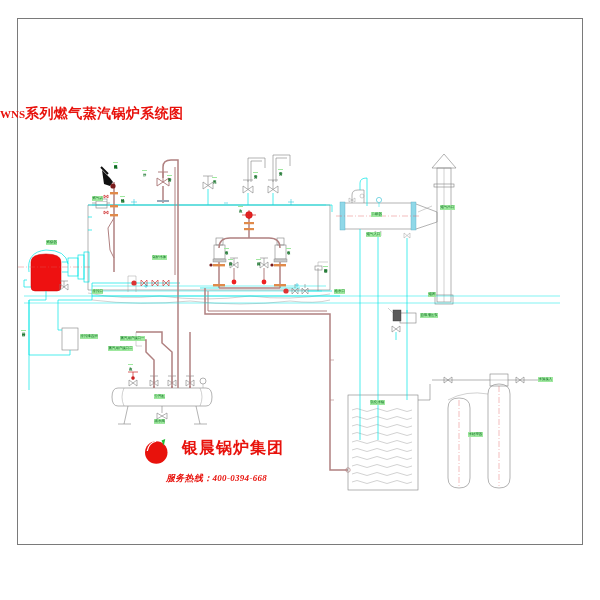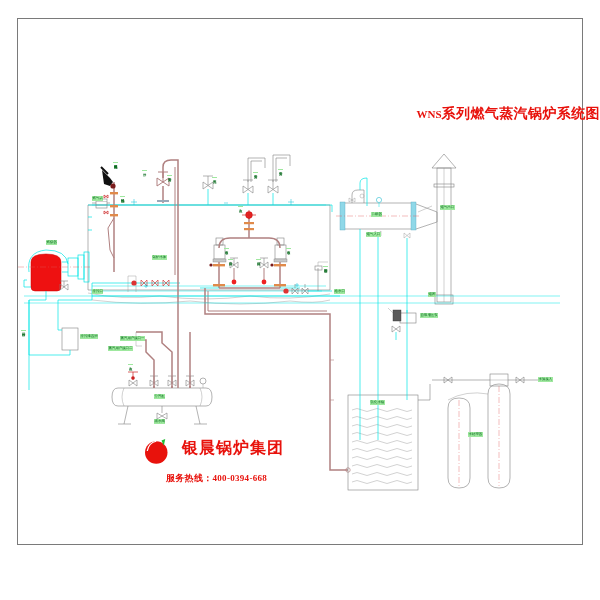--- a/index.html
+++ b/index.html
@@ -23,21 +23,21 @@
     height: 527px;
     border: 1px solid #7a7a7a;
     box-sizing: border-box;
     background: #ffffff;
   }
   #title {
     position: absolute;
     left: 0;
     top: 105px;
     width: 600px;
-    text-align: right;
+    text-align: left;
     color: #e8120c;
     font-weight: bold;
     font-size: 14px;
     letter-spacing: 0.4px;
     font-family: "DejaVu Sans", "Liberation Sans", sans-serif;
     white-space: nowrap;
   }
   #title .wns {
     font-size: 11px;
     font-family: "Liberation Serif", serif;
@@ -93,20 +93,21 @@
   #logo-phone {
     position: absolute;
     left: 30px;
     top: 38px;
     color: #e8120c;
     font-weight: bold;
     font-size: 9px;
     letter-spacing: 0.3px;
     white-space: nowrap;
     font-family: "DejaVu Sans", sans-serif;
+    font-style: italic;
   }
   #logo-phone .num {
     font-family: "Liberation Serif", serif;
     font-size: 9px;
   }
 </style>
 </head>
 <body>
 
 <div id="page">

